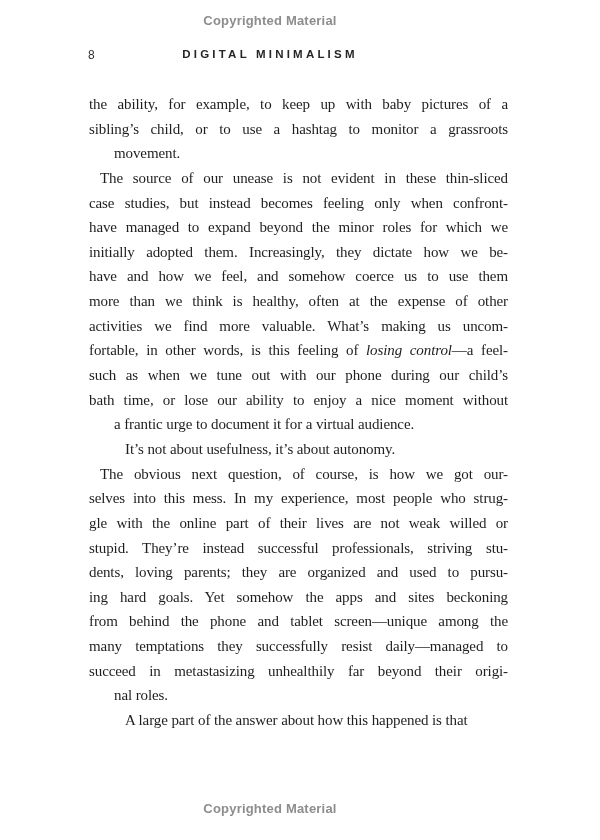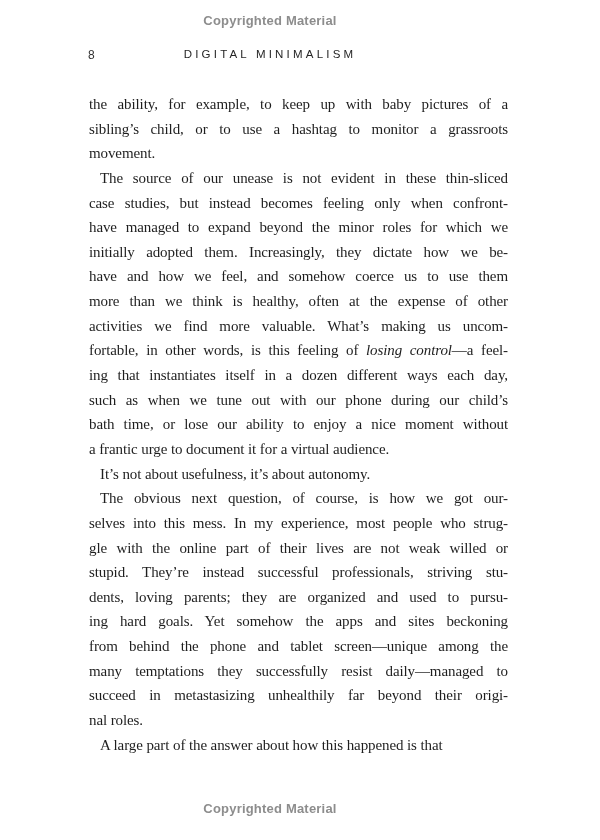--- a/index.html
+++ b/index.html
@@ -44,21 +44,21 @@
     font-size: 12px;
     font-weight: 400;
     letter-spacing: 1px;
     color: #333333;
   }
   .booktitle {
     display: block;
     width: 100%;
     text-align: center;
     font-size: 11.5px;
-    font-weight: 400;
+    font-weight: 700;
     letter-spacing: 3.2px;
     color: #262626;
   }
   .bodytext {
     position: absolute;
     top: 92px;
     left: 89px;
     width: 419px;
     font-size: 15px;
     letter-spacing: -0.1px;
@@ -68,20 +68,21 @@
     height: 24.65px;
     line-height: 24.65px;
     text-align: justify;
     text-align-last: justify;
     overflow: hidden;
     white-space: nowrap;
   }
   .line.last {
     text-align: right;
     text-align-last: left;
+    margin-left: 25px;
   }
   .line.indent { text-indent: 11px; }
   .it { font-style: italic; margin-top: 12px; }
 </style>
 </head>
 <body>
 
 <div class="page">
 
   <div class="banner top">Copyrighted Material</div>
@@ -96,21 +97,20 @@
       <div class="line"><span>sibling’s child, or to use a hashtag to monitor a grassroots</span></div>
       <div class="line last"><span>movement.</span></div>
       <div class="line indent"><span>The source of our unease is not evident in these thin-sliced</span></div>
       <div class="line"><span>case studies, but instead becomes feeling only when confront-</span></div>
       <div class="line"><span>have managed to expand beyond the minor roles for which we</span></div>
       <div class="line"><span>initially adopted them. Increasingly, they dictate how we be-</span></div>
       <div class="line"><span>have and how we feel, and somehow coerce us to use them</span></div>
       <div class="line"><span>more than we think is healthy, often at the expense of other</span></div>
       <div class="line"><span>activities we find more valuable. What’s making us uncom-</span></div>
       <div class="line"><span>fortable, in other words, is this feeling of </span><span class="it">losing control</span><span>—a feel-</span></div>
-      <div class="line"><span>ing that instantiates itself in a dozen different ways each day,</span></div>
       <div class="line"><span>such as when we tune out with our phone during our child’s</span></div>
       <div class="line"><span>bath time, or lose our ability to enjoy a nice moment without</span></div>
       <div class="line last"><span>a frantic urge to document it for a virtual audience.</span></div>
       <div class="line last indent"><span>It’s not about usefulness, it’s about autonomy.</span></div>
       <div class="line indent"><span>The obvious next question, of course, is how we got our-</span></div>
       <div class="line"><span>selves into this mess. In my experience, most people who strug-</span></div>
       <div class="line"><span>gle with the online part of their lives are not weak willed or</span></div>
       <div class="line"><span>stupid. They’re instead successful professionals, striving stu-</span></div>
       <div class="line"><span>dents, loving parents; they are organized and used to pursu-</span></div>
       <div class="line"><span>ing hard goals. Yet somehow the apps and sites beckoning</span></div>

